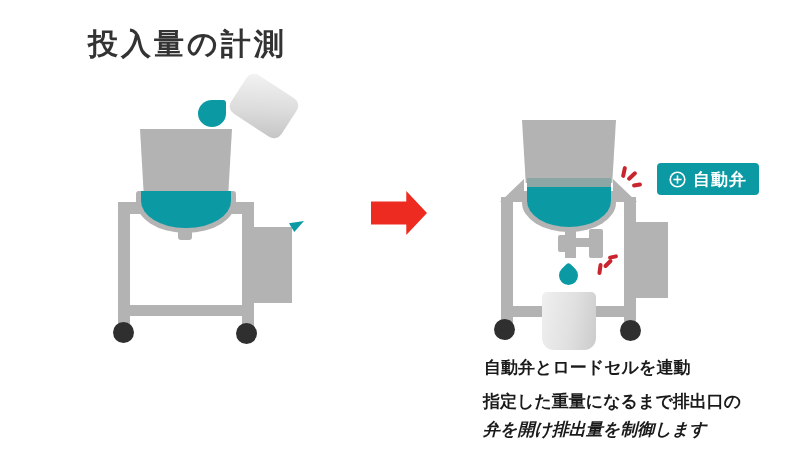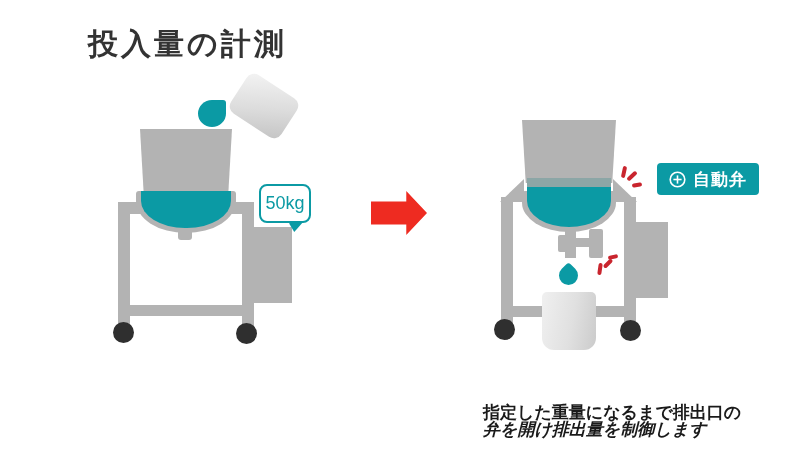--- a/index.html
+++ b/index.html
@@ -70,23 +70,20 @@
   <div class="abs gray crossbar-l"></div>
   <div class="abs gray panel-l"></div>
   <div class="abs bucket"></div>
   <div class="abs teal pour-drop"></div>
   <div class="abs gray hopper-l"></div>
   <div class="abs gray bowl-l"></div>
   <div class="abs teal liquid-l"></div>
   <div class="abs gray nub-l"></div>
   <div class="abs wheel" style="left:113px;top:322px;"></div>
   <div class="abs wheel" style="left:236px;top:323px;"></div>
-  <div class="abs bubble">
-    <span>50kg</span>
-  </div>
   <div class="abs teal bubble-tail"></div>
 
   <div class="abs arrow"></div>
 
   <div class="abs gray leg" style="left:501px;top:197px;height:128px;"></div>
   <div class="abs gray leg" style="left:624px;top:197px;height:128px;"></div>
   <div class="abs gray shoulder-left"></div>
   <div class="abs gray shoulder-right"></div>
   <div class="abs gray crossbar-r"></div>
   <div class="abs gray panel-r"></div>
@@ -113,16 +110,17 @@
 
   <div class="abs badge">
     <svg width="17" height="17" viewBox="0 0 17 17">
       <circle cx="8.5" cy="8.5" r="7.3" fill="none" stroke="#ffffff" stroke-width="1.6"></circle>
       <line x1="8.5" y1="4.4" x2="8.5" y2="12.6" stroke="#ffffff" stroke-width="1.6"></line>
       <line x1="4.4" y1="8.5" x2="12.6" y2="8.5" stroke="#ffffff" stroke-width="1.6"></line>
     </svg>
     <span>自動弁</span>
   </div>
 
-  <div class="abs caption" style="left:483px;top:390px;margin-top:11px;">指定した重量になるまで排出口の</div>
+  <div class="abs caption" style="left:484px;top:356px;">自動弁とロードセルを連動</div>
+  <div class="abs caption" style="left:483px;top:390px;">指定した重量になるまで排出口の</div>
   <div class="abs caption" style="left:483px;top:418px;font-style:italic;">弁を開け排出量を制御します</div>
 
 </div>
 
 </body></html>

